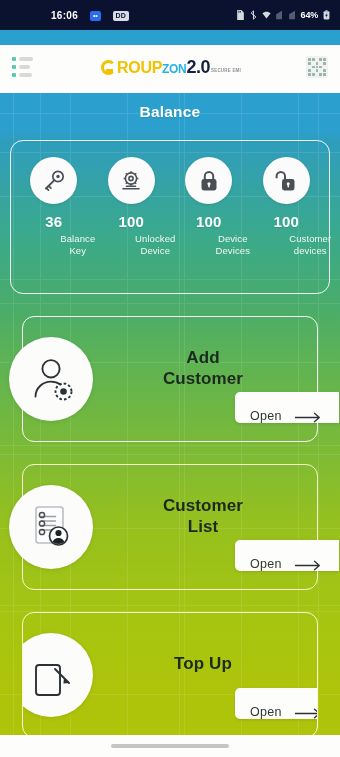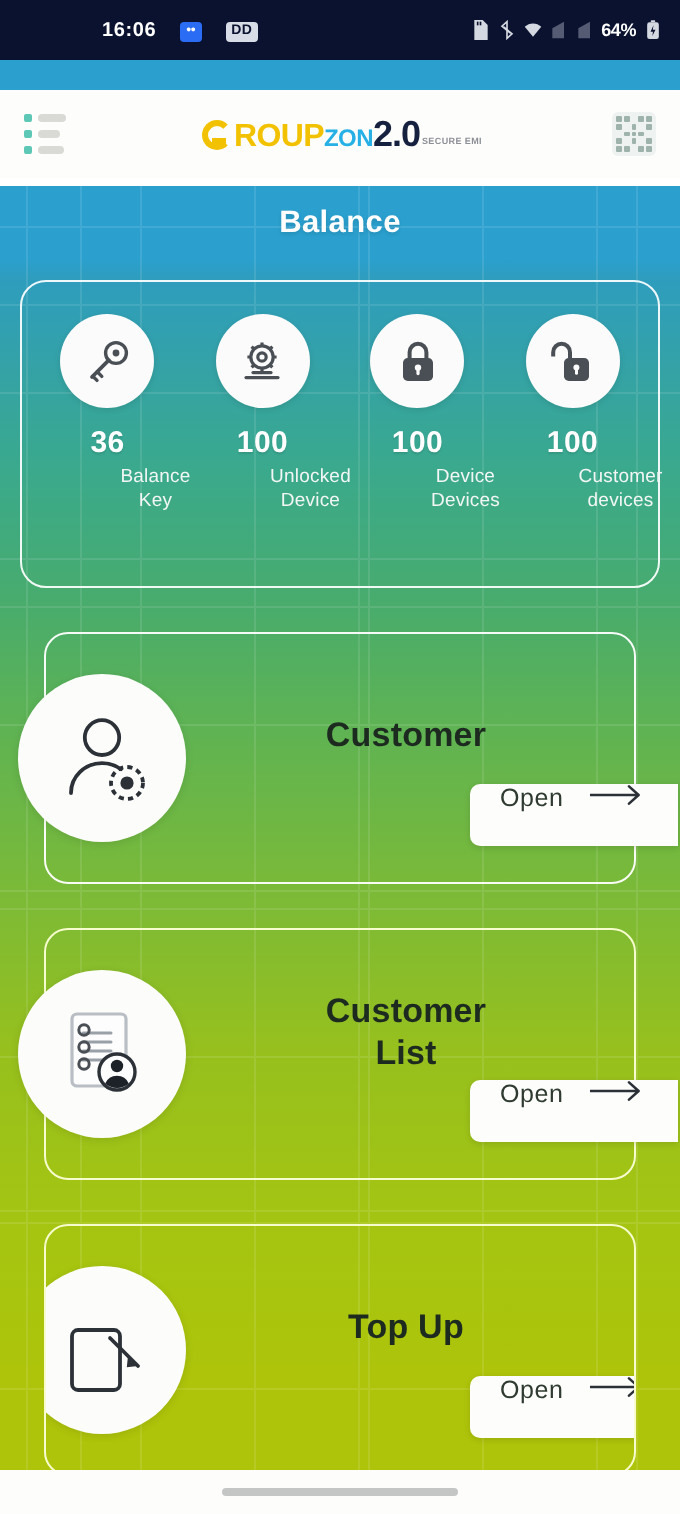--- a/index.html
+++ b/index.html
@@ -139,21 +139,21 @@
   }
   .card-title {
     flex:1; text-align:center; color:#1c2a20;
     font-size:17px; font-weight:bold; line-height:1.25; letter-spacing:.1px;
     padding:0 6px 22px 2px;
   }
   .open-btn {
     position:absolute; right:-22px; bottom:18px;
     background:#fdfdfb; border-radius:5px 0 0 5px;
     height:31px; min-width:104px;
-    display:flex; align-items:flex-start; gap:13px;
+    display:flex; align-items:flex-end; gap:13px;
     padding:0 14px 0 15px;
     box-shadow:0 1px 3px rgba(0,0,0,.12);
     margin-left:24px;
   }
   .open-btn span { color:#2f3a31; font-size:12.5px; letter-spacing:.3px; }
   .open-arrow { width:27px; height:11px; flex:none; }
 
   
   .card.partial { height:126px; overflow:hidden; }
 
@@ -343,20 +343,21 @@
             <path d="M26 24.5c4.8 0 8.6-3.9 8.6-8.7S30.8 7.1 26 7.1s-8.6 3.9-8.6 8.7 3.8 8.7 8.6 8.7z"></path>
             <path d="M10.5 43.5c0-8.2 6.9-14.9 15.5-14.9 3.6 0 6.9 1.1 9.5 3"></path>
           </g>
           <g>
             <circle cx="38.5" cy="38.5" r="8" fill="none" stroke="#2c3138" stroke-width="1.9" stroke-dasharray="2.6 2.1"></circle>
             <circle cx="38.5" cy="38.5" r="3.3" fill="#2c3138"></circle>
           </g>
         </svg>
       </div>
       <div class="card-title">
+        <div>Add</div>
         <div>Customer</div>
       </div>
       <div class="open-btn">
         <span>Open</span>
         <svg class="open-arrow" viewBox="0 0 27 11">
           <path d="M0 5.5h24M19.5 1.2 24.3 5.5 19.5 9.8" fill="none" stroke="#2c3138" stroke-width="1.3" stroke-linecap="round" stroke-linejoin="round"></path>
         </svg>
       </div>
     </div>
 

